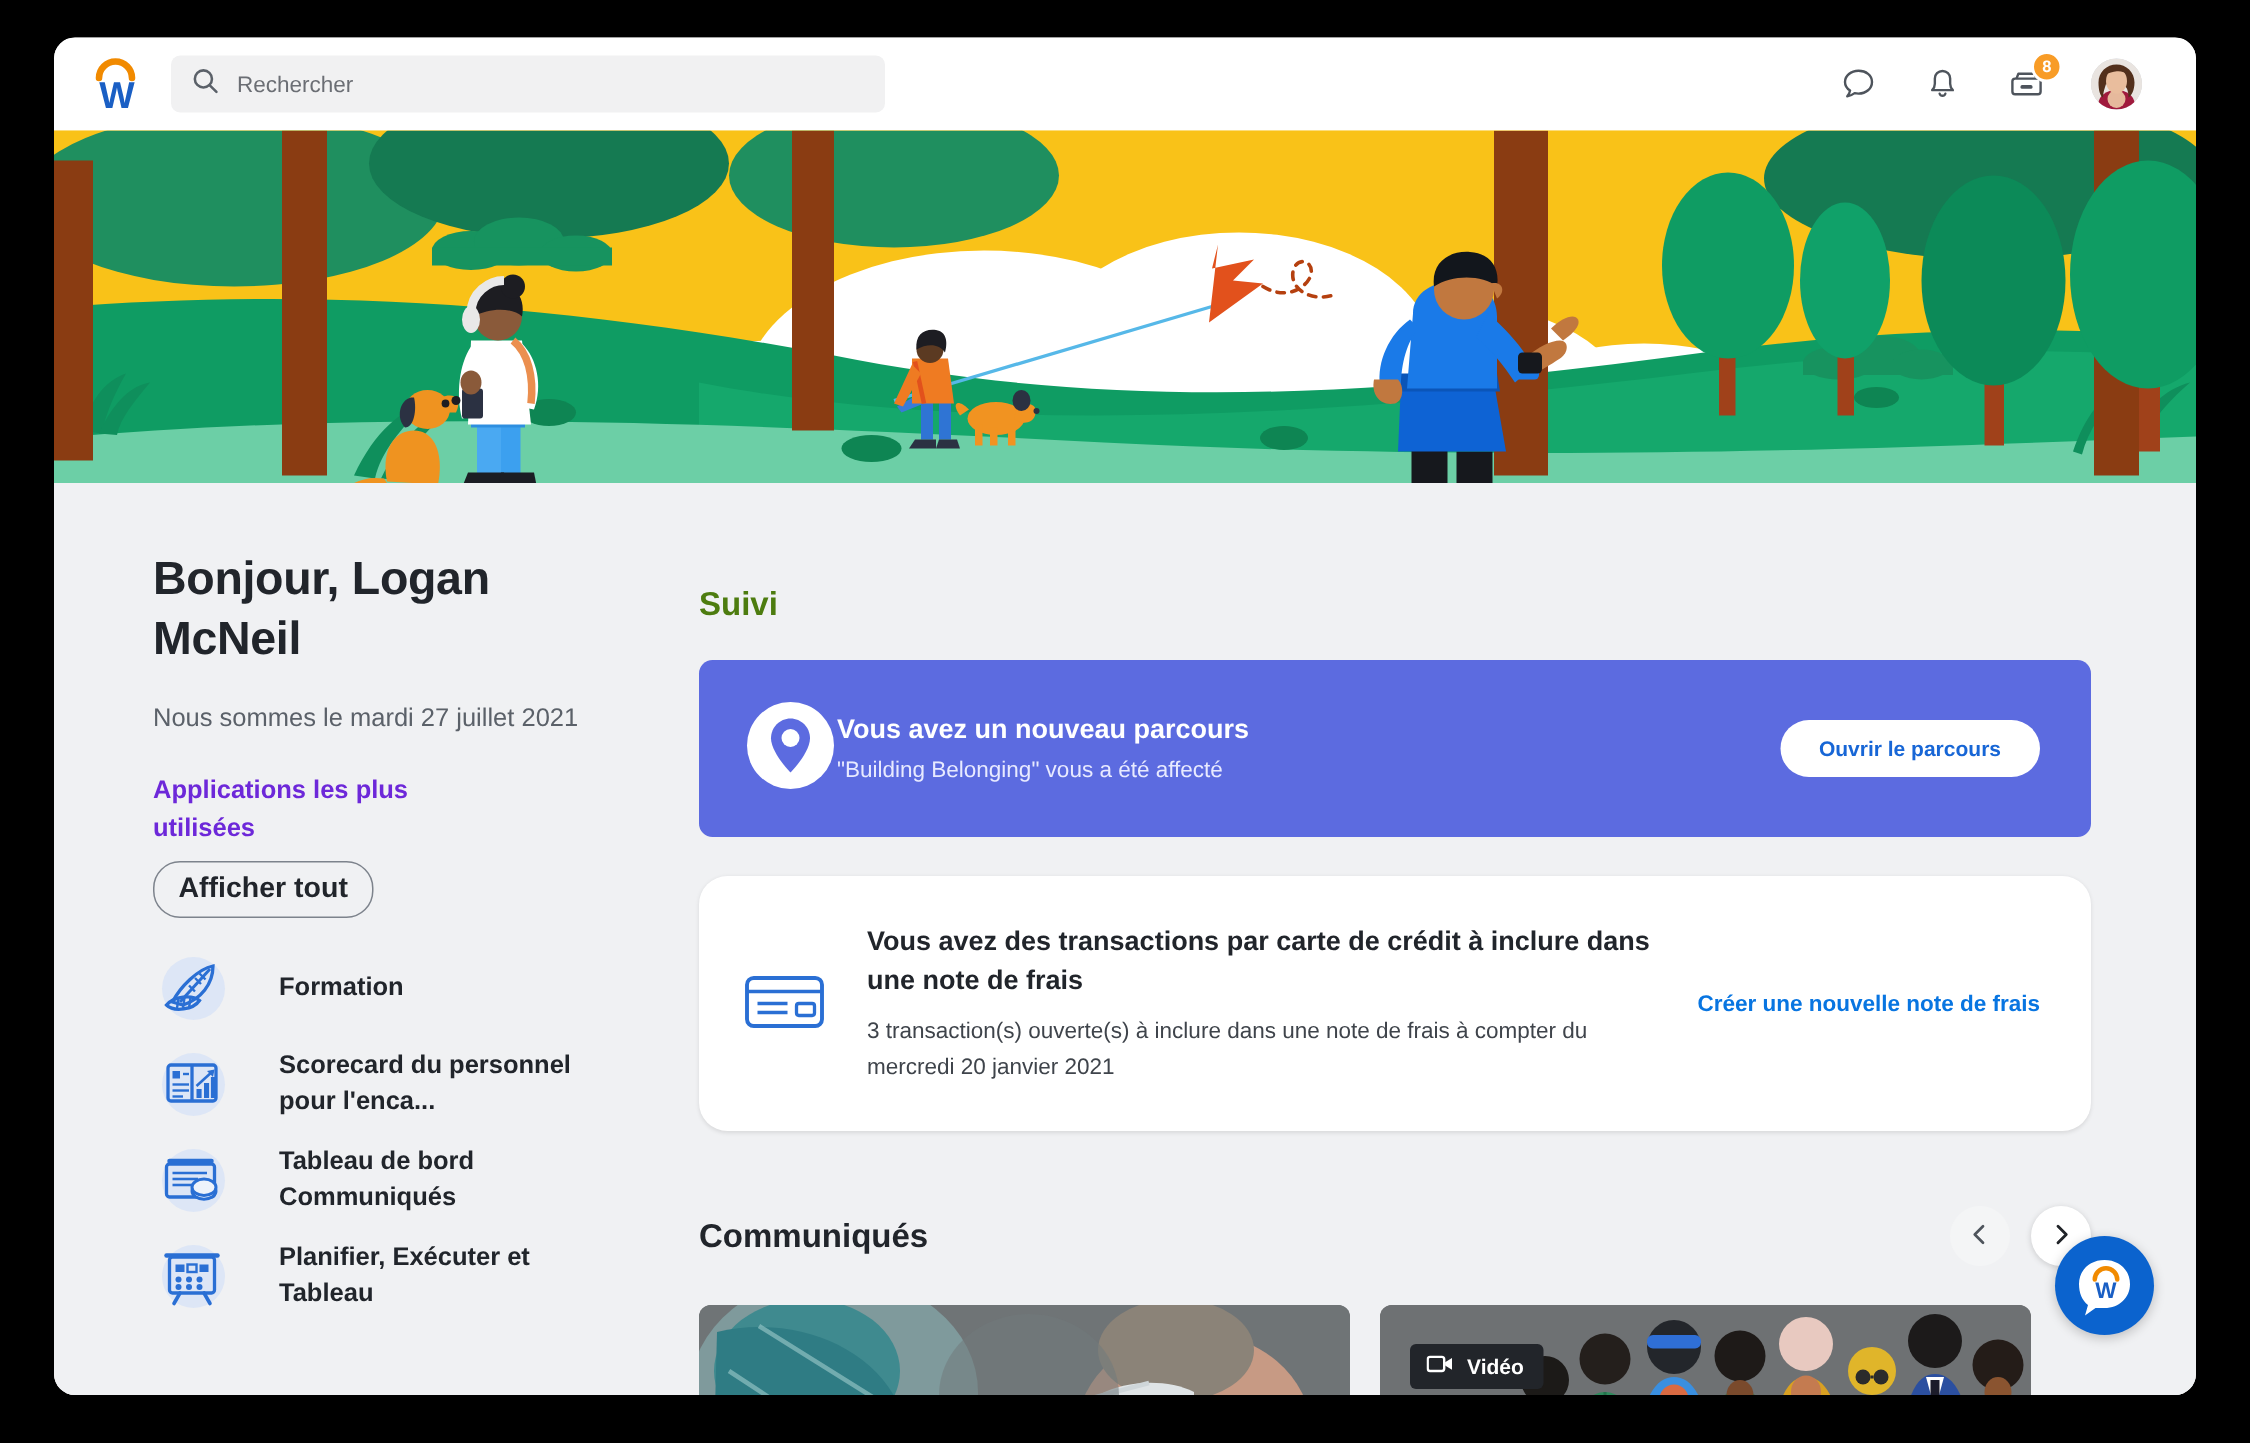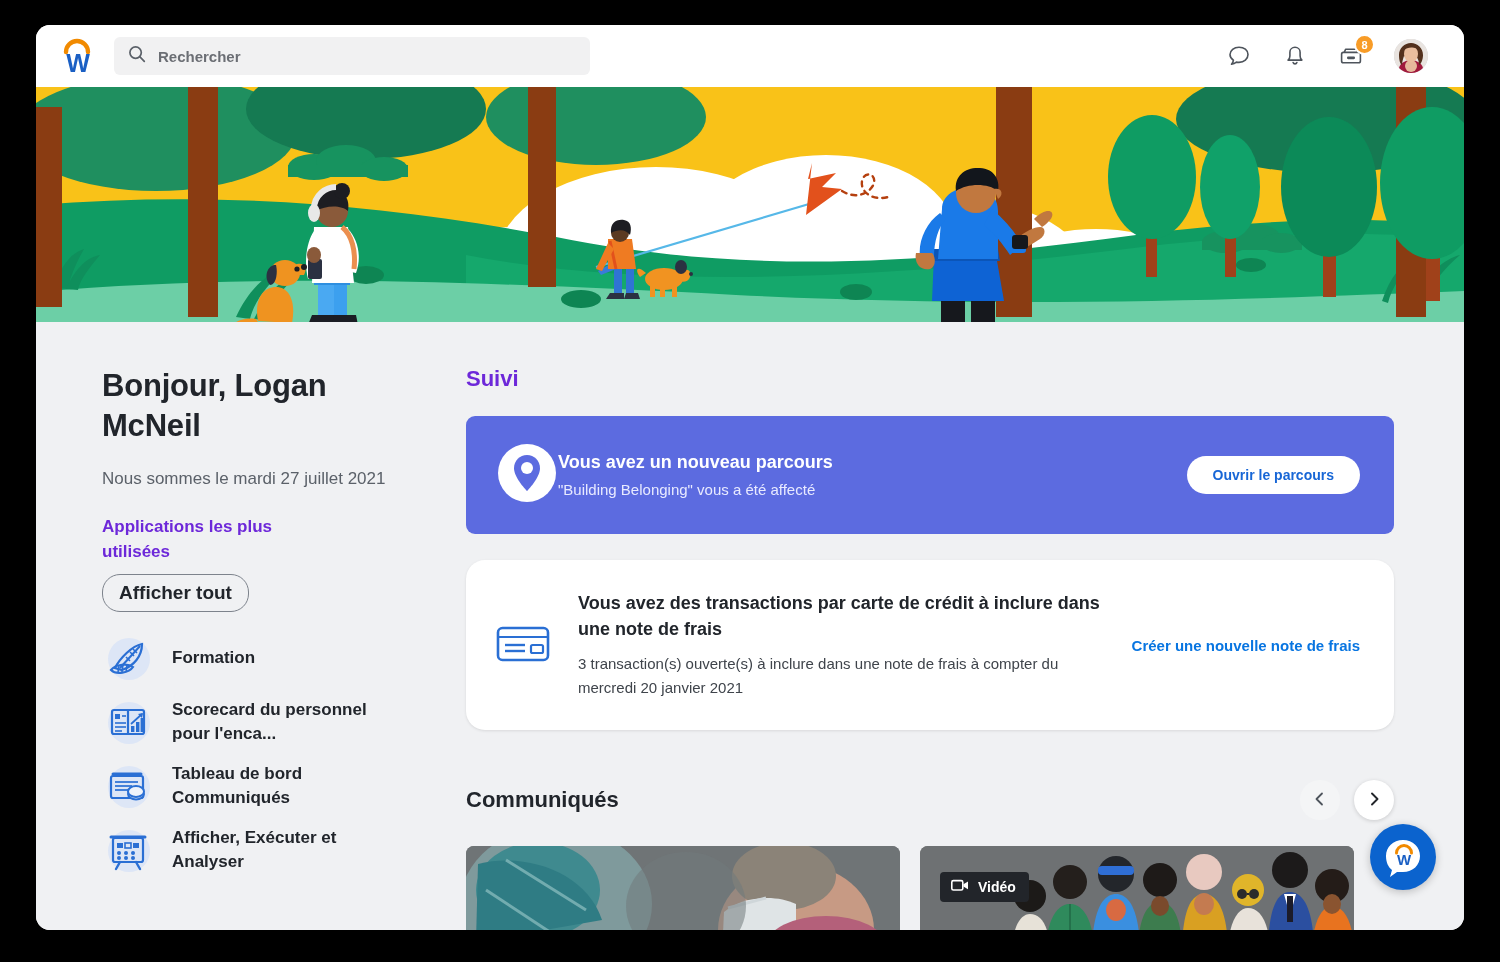--- a/index.html
+++ b/index.html
@@ -35,21 +35,20 @@
     padding: 0 28px 0 20px;
   }
   .wd-logo { width: 44px; height: 40px; flex: 0 0 auto; margin-right: 14px; }
   .searchbox {
     width: 476px; height: 38px;
     background: #f1f1f2;
     border-radius: 6px;
     display: flex; align-items: center;
     padding: 0 14px;
     gap: 12px;
-    font-weight: bold;
   }
   .searchbox .ph {
     font-size: 15px; color: #6b6e74;
     font-family: "Liberation Sans", sans-serif;
   }
   .topbar-right {
     margin-left: auto;
     display: flex; align-items: center;
     gap: 30px;
     padding-right: 8px;
@@ -116,21 +115,21 @@
     border-radius: 18px;
     padding: 7px 16px;
     font-size: 19px; font-weight: bold; color: #21252b;
     font-family: "Liberation Sans", sans-serif;
     cursor: pointer;
     white-space: nowrap;
   }
   .applist { margin-top: 20px; }
   .appitem {
     display: flex; align-items: center;
-    gap: 18px;
+    gap: 32px;
     margin-bottom: 12px;
     cursor: pointer;
   }
   .appicon {
     width: 52px; height: 52px; flex: 0 0 52px;
     position: relative;
   }
   .appicon .bg {
     position: absolute; left: 6px; top: 6px;
     width: 42px; height: 42px; border-radius: 50%;
@@ -139,22 +138,23 @@
   .appicon svg { position: relative; display: block; }
   .applabel {
     font-size: 17px; font-weight: bold; color: #21252b;
     line-height: 1.45;
     max-width: 230px;
   }
 
   
   .main { flex: 1; padding: 44px 70px 0 0; }
   .sect-title {
-    font-size: 22px; font-weight: bold; color: #6d28d9;
+    font-size: 22px; font-weight: bold; color: #4d7c0f;
     margin-bottom: 24px;
+    margin-top: 24px;
   }
   .card-purple {
     background: #5c6be0;
     border-radius: 9px;
     height: 118px;
     display: flex; align-items: center;
     padding: 0 34px 0 30px;
   }
   .pin-wrap { flex: 0 0 auto; }
   .purple-text { flex: 1; }
@@ -515,21 +515,21 @@
               <rect x="23" y="19" width="6" height="5" fill="none" stroke="#2a6fd4" stroke-width="1.6"></rect>
               <rect x="31" y="19" width="6" height="5" fill="#2a6fd4"></rect>
               <circle cx="17" cy="29" r="2" fill="#2a6fd4"></circle>
               <circle cx="24" cy="29" r="2" fill="#2a6fd4"></circle>
               <circle cx="31" cy="29" r="2" fill="#2a6fd4"></circle>
               <circle cx="17" cy="34" r="2" fill="#2a6fd4"></circle>
               <circle cx="24" cy="34" r="2" fill="#2a6fd4"></circle>
               <circle cx="31" cy="34" r="2" fill="#2a6fd4"></circle>
             </svg>
           </span>
-          <span class="applabel">Afficher, Exécuter et Analyser</span>
+          <span class="applabel">Planifier, Exécuter et Tableau</span>
         </div>
 
       </div>
     </div>
 
     <div class="main">
 
       <div class="sect-title">Suivi</div>
 
       <div class="card-purple">

